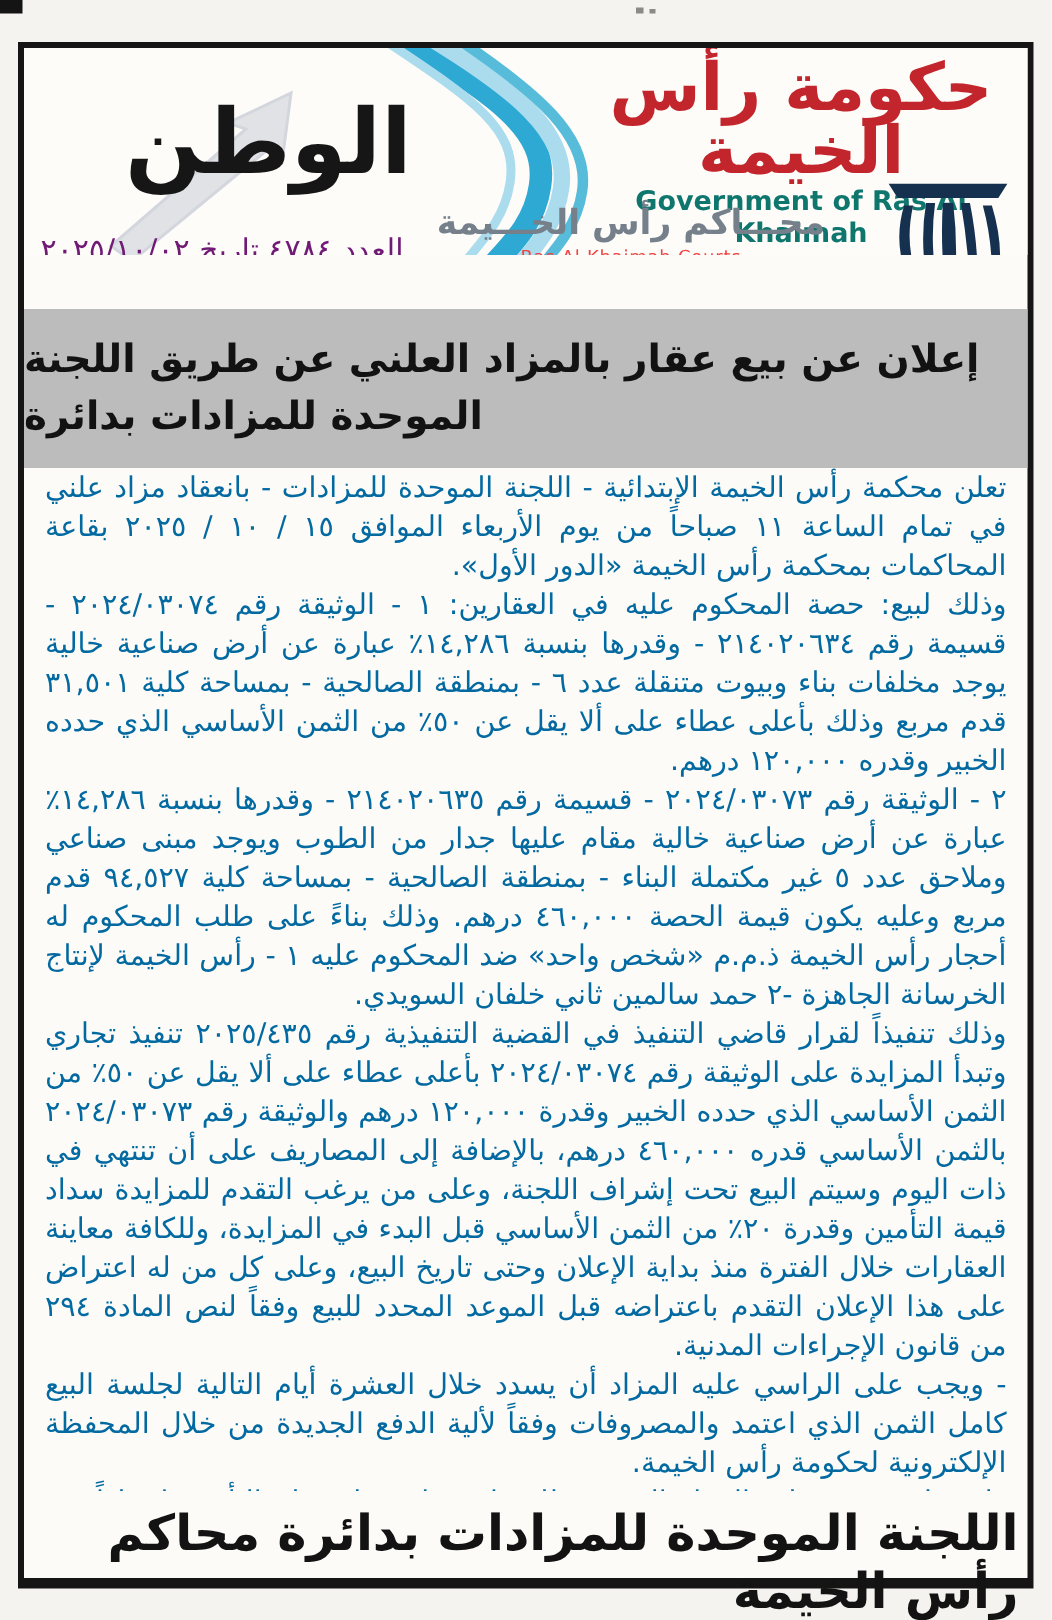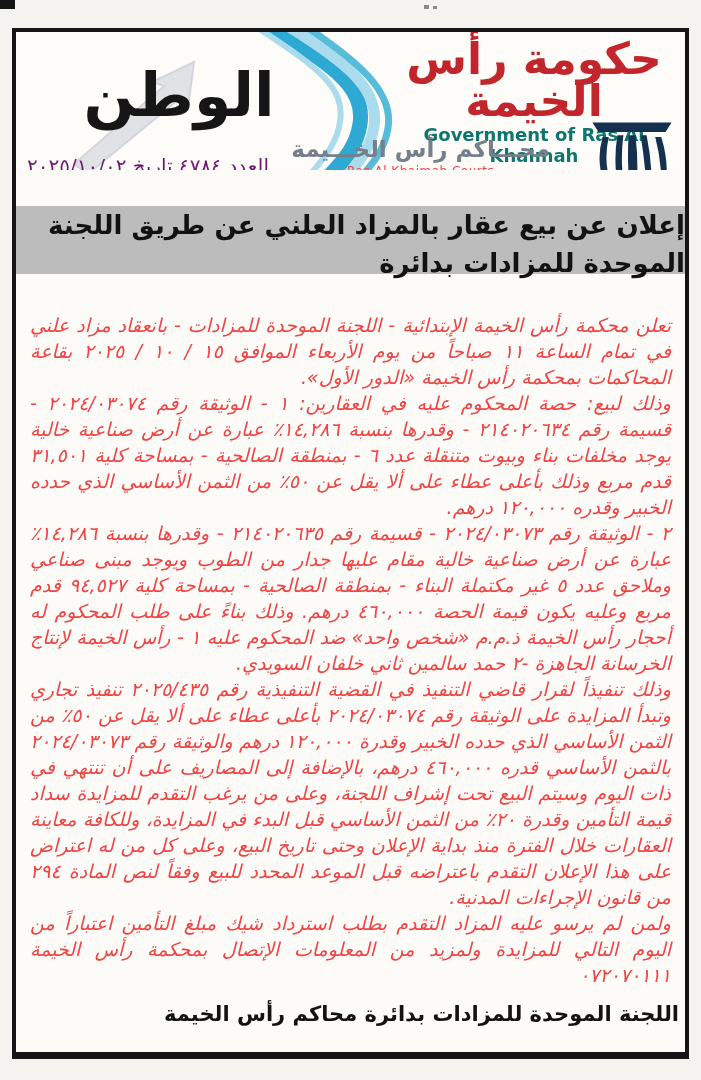--- a/index.html
+++ b/index.html
@@ -37,42 +37,41 @@
   .gov{ position:absolute; right:6px; top:6px; width:290px; text-align:center; }
   .gov-ar{ font-size:44px; font-weight:bold; color:#c2262c; direction:rtl; line-height:42px; }
   .gov-en{ font-size:18px; font-weight:bold; color:#0f766e; margin-top:2px; }
   .courts{ position:absolute; right:10px; top:84px; display:flex; flex-direction:row-reverse; align-items:center;gap:31px; }
   .courts-icon{ width:86px; height:80px; flex:0 0 auto; }
   .courts-texts{ text-align:center; margin-right:8px; }
   .courts-ar{ font-size:23px; font-weight:bold; color:#75808b; direction:rtl; line-height:30px; }
   .courts-en{ font-size:12px; font-weight:normal; color:#ef4444; letter-spacing:.5px; }
   
   .titlebar{
-    position:absolute; top:174px; left:0; right:0; height:68px;
-    background:#bcbcbc; direction:rtl; text-align:right;
-    display:flex; flex-direction:row; justify-content:center; gap:6px;
+    position:absolute; top:174px; left:0; right:0; height:106px;
+    background:#bcbcbc; direction:rtl; text-align:left;
+    display:flex; flex-direction:column; justify-content:center; gap:6px;
   }
   .titlebar div{
     font-size:26px; font-weight:900; color:#121212; line-height:38px;
   }
   
   .notice-body{
     position:absolute; top:270px; left:0; right:0; bottom:58px;
     padding:10px 14px 0 14px;
     direction:rtl; text-align:justify;
-    font-size:19px; line-height:26px; color:#ef4444;
+    font-size:19px; line-height:26px; color:#0369a1;
     overflow:hidden;
-    font-style:italic;
   }
   .notice-body p{ margin:0; }
   
   .notice-footer{
     position:absolute; bottom:0; left:0; right:0; height:58px;
     direction:rtl; text-align:right;
-    font-size:21px; font-weight:900; color:#131313;
+    font-size:33px; font-weight:900; color:#131313;
     padding:8px 6px 0 13px; letter-spacing:-.5px;
   }
 </style>
 </head>
 <body>
 
 <div class="page">
 
   <div class="corner-mark"></div>
   <div class="speck s1"></div>
@@ -130,20 +129,21 @@
 
     <div class="titlebar">
       <div>إعلان عن بيع عقار بالمزاد العلني عن طريق اللجنة الموحدة للمزادات بدائرة</div>
     </div>
 
     <div class="notice-body">
       <p>تعلن محكمة رأس الخيمة الإبتدائية - اللجنة الموحدة للمزادات - بانعقاد مزاد علني في تمام الساعة ١١ صباحاً من يوم الأربعاء الموافق ١٥ / ١٠ / ٢٠٢٥ بقاعة المحاكمات بمحكمة رأس الخيمة «الدور الأول».</p>
       <p>وذلك لبيع: حصة المحكوم عليه في العقارين: ١ - الوثيقة رقم ٢٠٢٤/٠٣٠٧٤ - قسيمة رقم ٢١٤٠٢٠٦٣٤ - وقدرها بنسبة ١٤,٢٨٦٪ عبارة عن أرض صناعية خالية يوجد مخلفات بناء وبيوت متنقلة عدد ٦ - بمنطقة الصالحية - بمساحة كلية ٣١,٥٠١ قدم مربع وذلك بأعلى عطاء على ألا يقل عن ٥٠٪ من الثمن الأساسي الذي حدده الخبير وقدره ١٢٠,٠٠٠ درهم.</p>
       <p>٢ - الوثيقة رقم ٢٠٢٤/٠٣٠٧٣ - قسيمة رقم ٢١٤٠٢٠٦٣٥ - وقدرها بنسبة ١٤,٢٨٦٪ عبارة عن أرض صناعية خالية مقام عليها جدار من الطوب ويوجد مبنى صناعي وملاحق عدد ٥ غير مكتملة البناء - بمنطقة الصالحية - بمساحة كلية ٩٤,٥٢٧ قدم مربع وعليه يكون قيمة الحصة ٤٦٠,٠٠٠ درهم. وذلك بناءً على طلب المحكوم له أحجار رأس الخيمة ذ.م.م «شخص واحد» ضد المحكوم عليه ١ - رأس الخيمة لإنتاج الخرسانة الجاهزة -٢ حمد سالمين ثاني خلفان السويدي.</p>
       <p>وذلك تنفيذاً لقرار قاضي التنفيذ في القضية التنفيذية رقم ٢٠٢٥/٤٣٥ تنفيذ تجاري وتبدأ المزايدة على الوثيقة رقم ٢٠٢٤/٠٣٠٧٤ بأعلى عطاء على ألا يقل عن ٥٠٪ من الثمن الأساسي الذي حدده الخبير وقدرة ١٢٠,٠٠٠ درهم والوثيقة رقم ٢٠٢٤/٠٣٠٧٣ بالثمن الأساسي قدره ٤٦٠,٠٠٠ درهم، بالإضافة إلى المصاريف على أن تنتهي في ذات اليوم وسيتم البيع تحت إشراف اللجنة، وعلى من يرغب التقدم للمزايدة سداد قيمة التأمين وقدرة ٢٠٪ من الثمن الأساسي قبل البدء في المزايدة، وللكافة معاينة العقارات خلال الفترة منذ بداية الإعلان وحتى تاريخ البيع، وعلى كل من له اعتراض على هذا الإعلان التقدم باعتراضه قبل الموعد المحدد للبيع وفقاً لنص المادة ٢٩٤ من قانون الإجراءات المدنية.</p>
+      <p>- ويجب على الراسي عليه المزاد أن يسدد خلال العشرة أيام التالية لجلسة البيع كامل الثمن الذي اعتمد والمصروفات وفقاً لألية الدفع الجديدة من خلال المحفظة الإلكترونية لحكومة رأس الخيمة.</p>
       <p>ولمن لم يرسو عليه المزاد التقدم بطلب استرداد شيك مبلغ التأمين اعتباراً من اليوم التالي للمزايدة ولمزيد من المعلومات الإتصال بمحكمة رأس الخيمة ٠٧٢٠٧٠١١١</p>
 
     </div>
 
     <div class="notice-footer">اللجنة الموحدة للمزادات بدائرة محاكم رأس الخيمة</div>
 
   </div>
 </div>
 
 </body></html>

